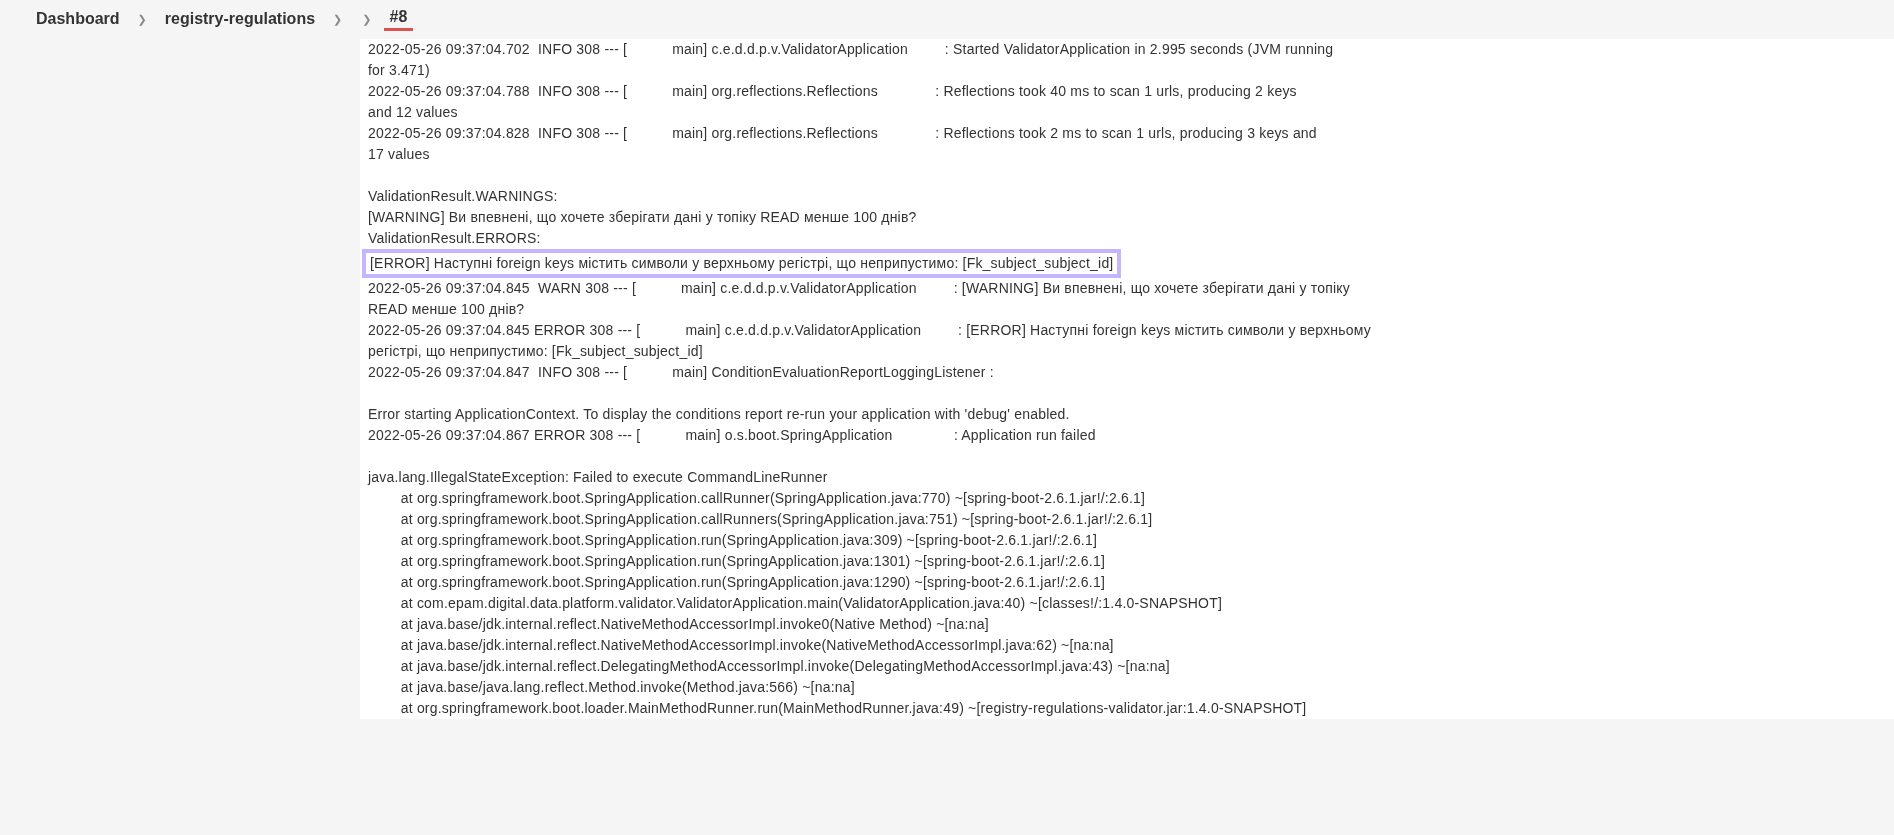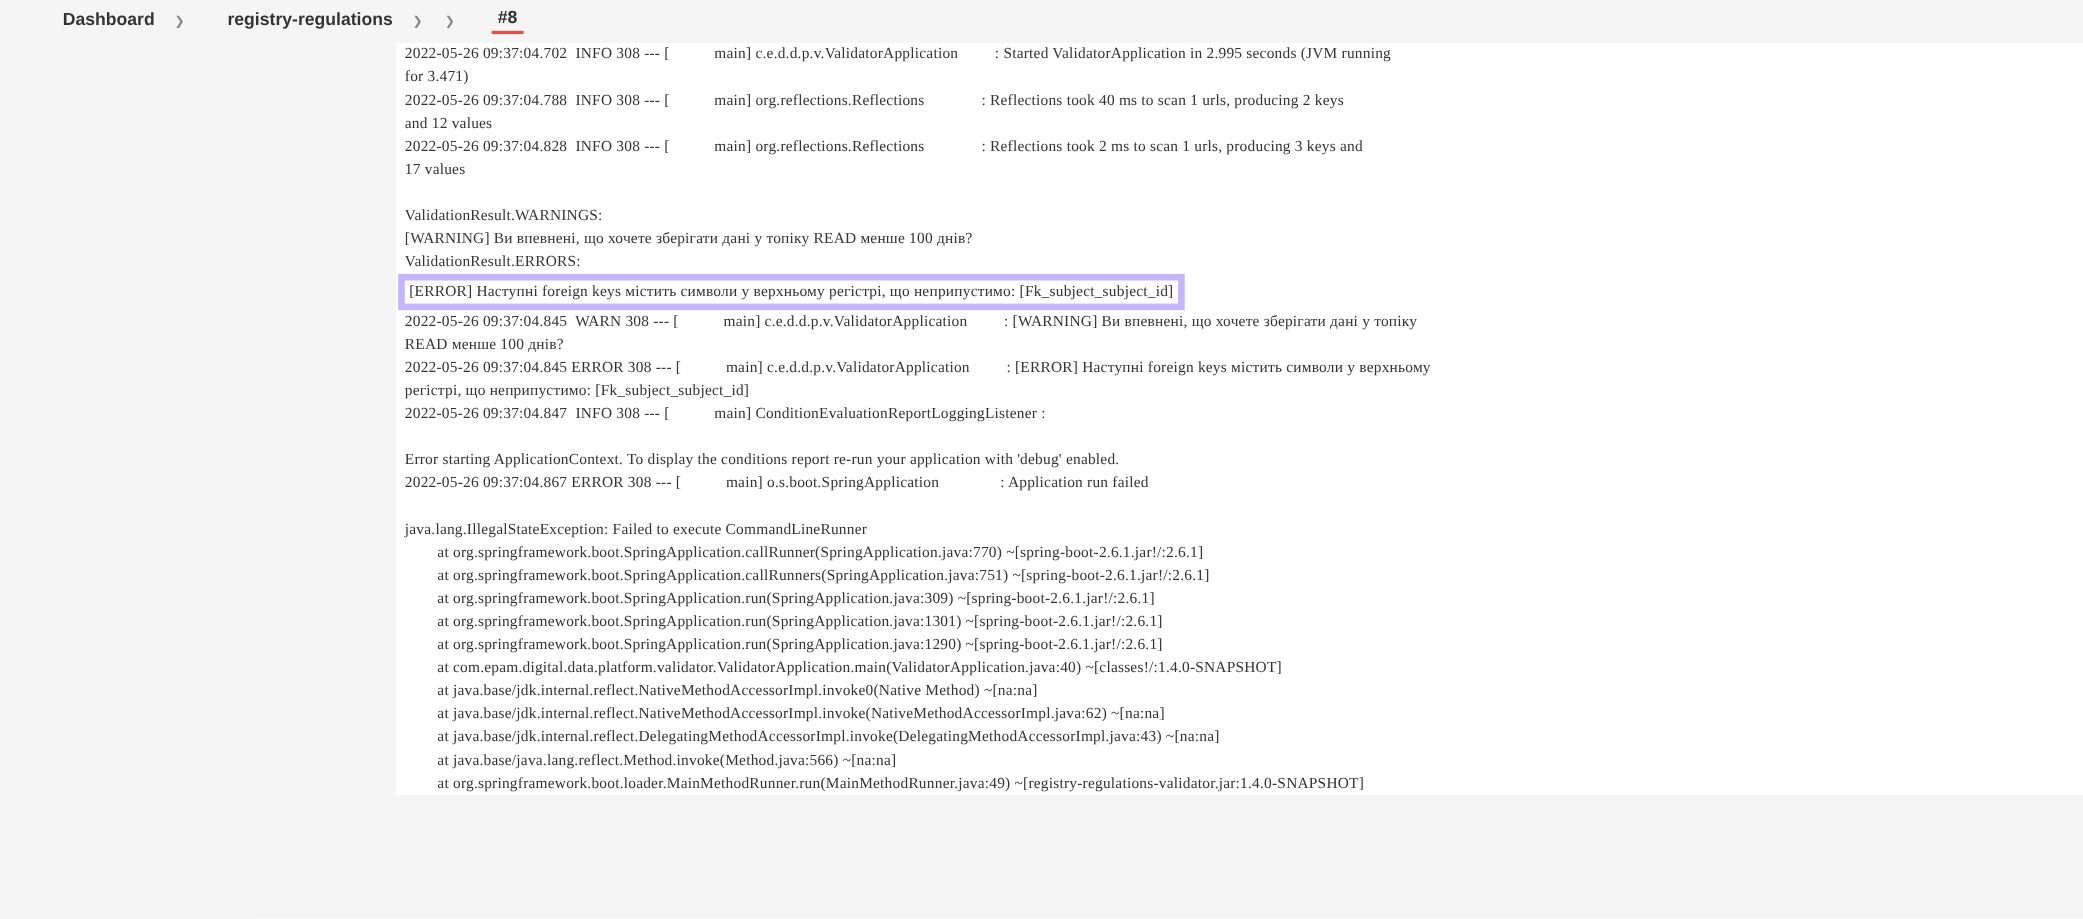--- a/index.html
+++ b/index.html
@@ -20,45 +20,44 @@
       font-size: 16px;
       font-weight: 600;
       color: #333;
       gap: 4px;
     }
     .breadcrumb-item {
       color: #333;
       text-decoration: none;
       position: relative;
       padding: 0 6px 2px 6px;
-      margin-left: 21px;
     }
     .breadcrumb-sep {
       color: #888;
       font-size: 11px;
       padding: 0 8px;
       font-weight: 400;
     }
     .underline-red {
       border-bottom: 3px solid #d9534f;
     }
     .console-output {
-      font-family: Liberation Serif, serif;
+      font-family: Liberation Sans, sans-serif;
       font-size: 14px;
       line-height: 21px;
       color: #333;
       background: #fff;
       padding: 0 8px;
       margin-left: 360px;
       white-space: pre;
       letter-spacing: 0.2px;
     }
     .highlight-error {
       display: inline-block;
-      border: 6px solid #c4b5fd;
+      border: 4px solid #c4b5fd;
       padding: 0 4px;
       margin-left: -6px;
     }
   </style>
 </head>
 <body>
 
 <nav class="breadcrumb">
   <a class="breadcrumb-item">Dashboard</a>
   <span class="breadcrumb-sep">❯</span>

